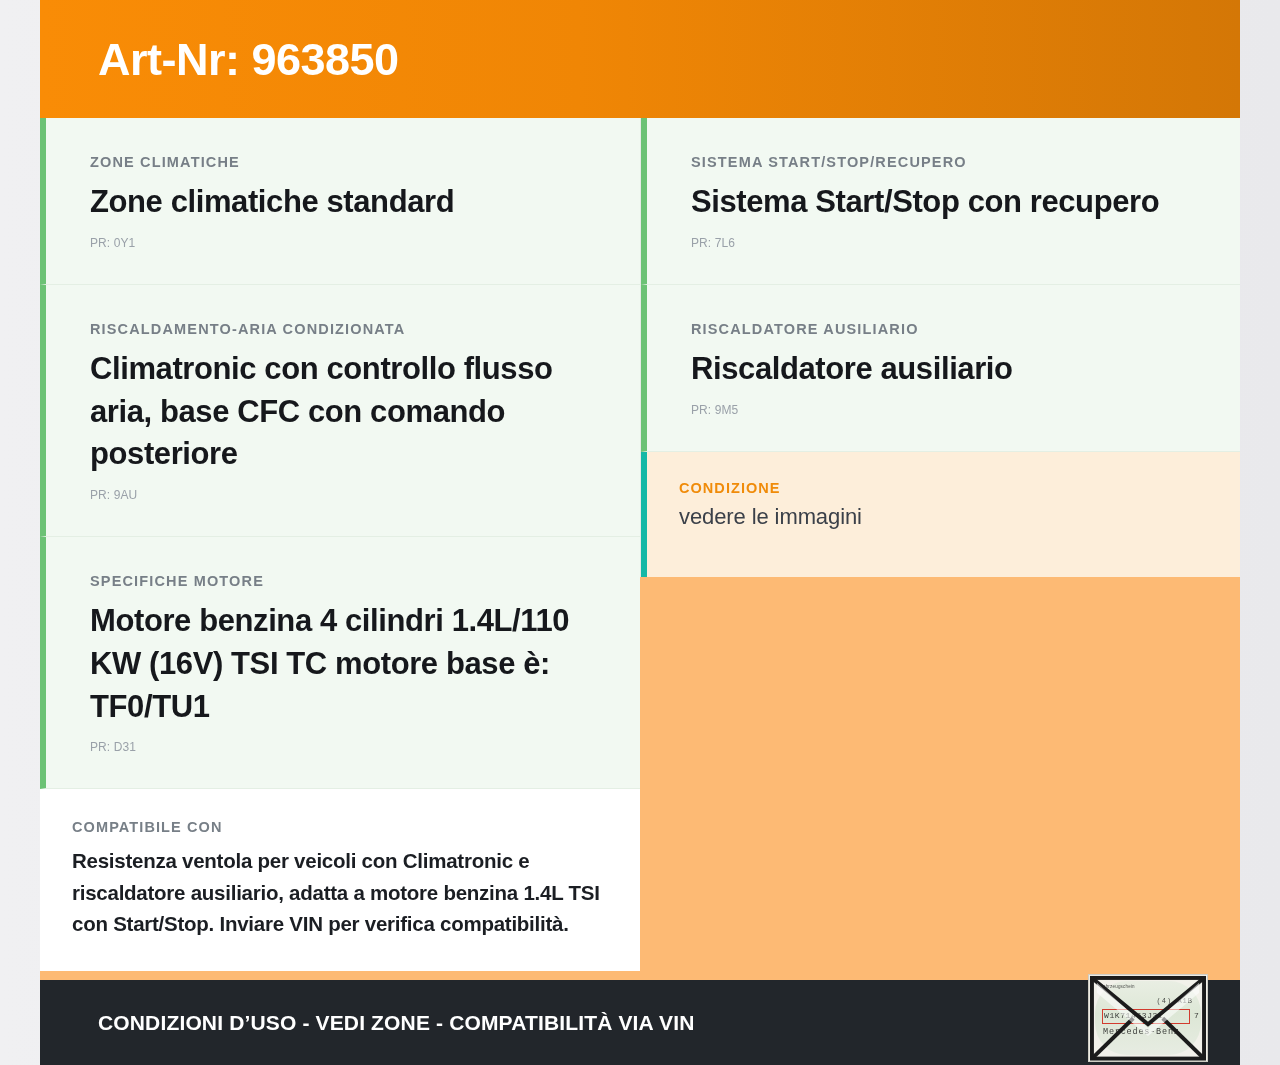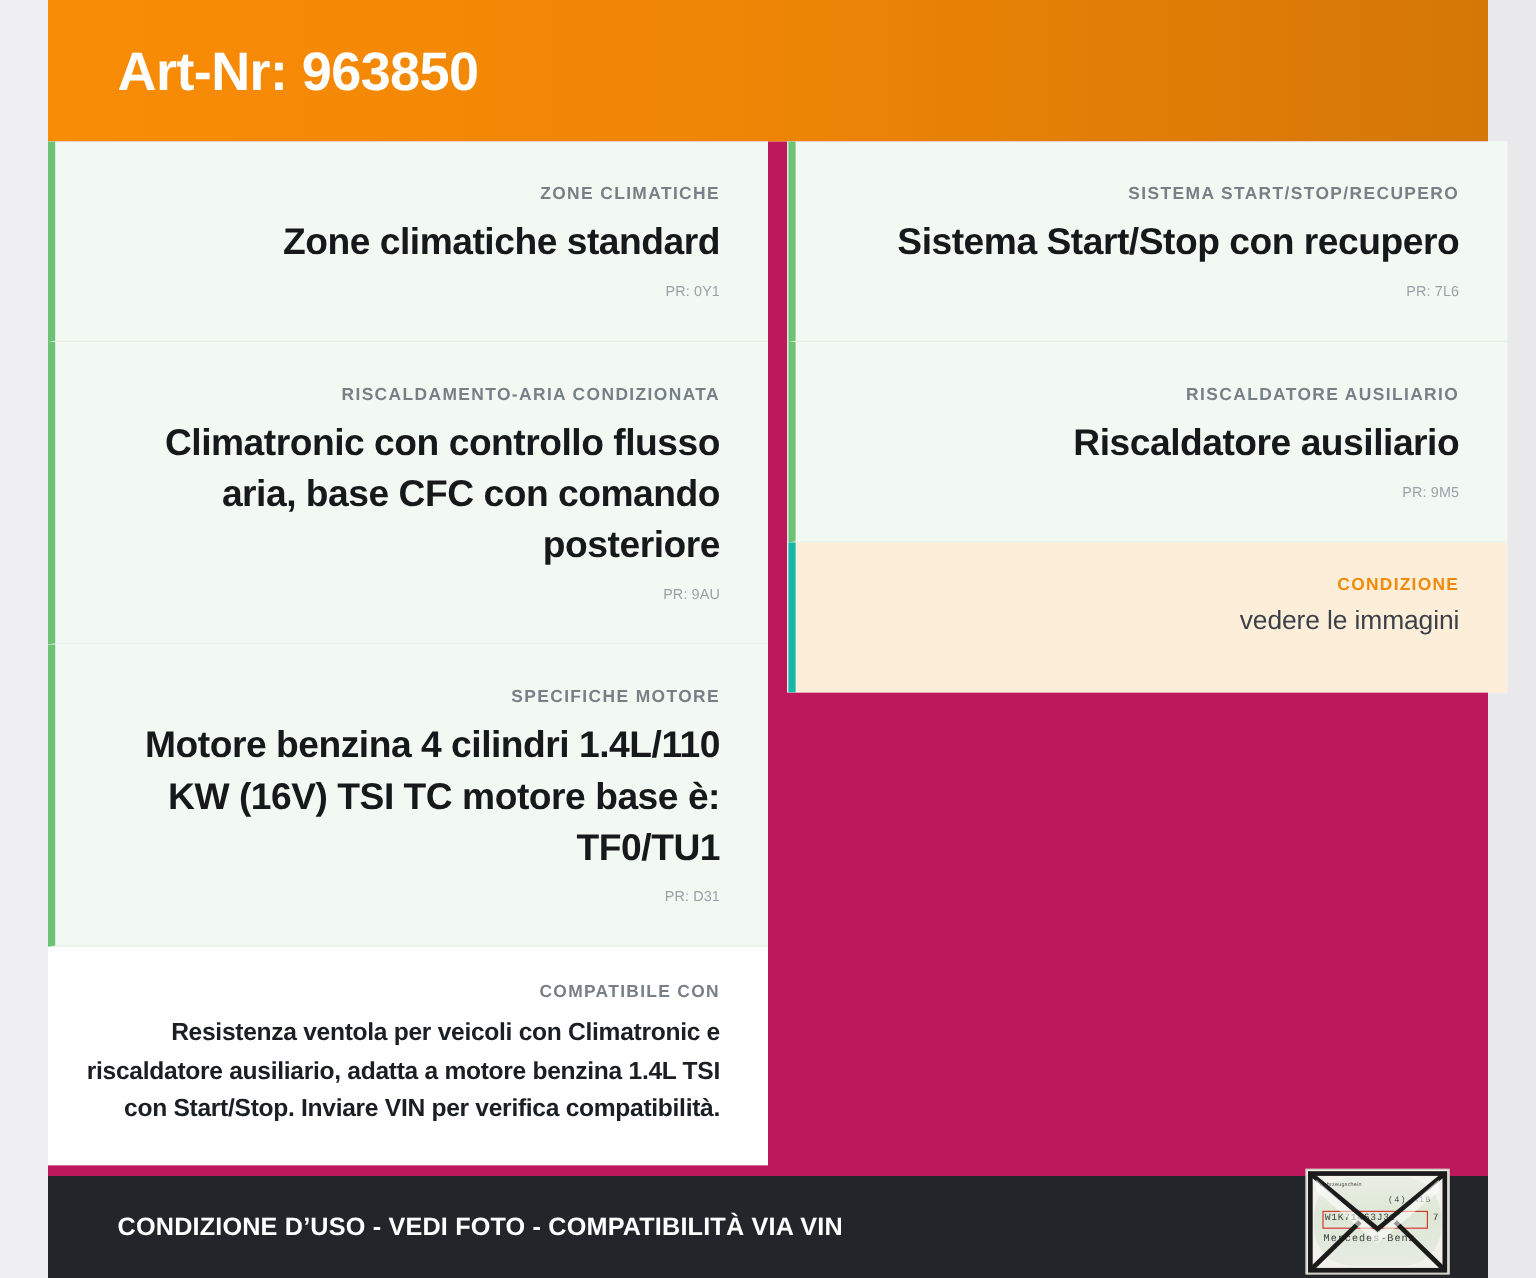--- a/index.html
+++ b/index.html
@@ -10,21 +10,20 @@
     background: #efeff1;
     font-family: "Liberation Sans", sans-serif;
     overflow: hidden;
   }
 
   #page {
     position: relative;
     width: 1280px;
     height: 1065px;
     background: linear-gradient(90deg, #f0f0f2 0%, #e9e9ec 100%);
-    text-align: right;
   }
 
   
   .sheet {
     position: absolute;
     left: 40px;
     top: 0;
     width: 1200px;
     height: 1065px;
     background: #ffffff;
@@ -47,23 +46,22 @@
     font-weight: bold;
     letter-spacing: -0.5px;
     line-height: 1;
   }
 
   
   .columns {
     flex: 1 1 auto;
     display: flex;
     align-items: flex-start;
-    background: #be185d;
+    background: #fdba74;
     min-height: 0;
-    gap: 16px;
   }
   .col {
     width: 600px;
     flex: 0 0 600px;
     display: flex;
     flex-direction: column;
     background: #ffffff;
   }
   .col-right { border-left: 1px solid #e7eae7; }
 
@@ -113,21 +111,21 @@
   }
   .condition-value {
     font-size: 22px;
     color: #3b4049;
     letter-spacing: -0.1px;
   }
 
   
   .compat {
     background: #ffffff;
-    padding: 30px 40px 32px 16px;
+    padding: 30px 40px 32px 32px;
   }
   .compat-label {
     font-size: 14.5px;
     font-weight: bold;
     letter-spacing: 1.1px;
     color: #777f87;
     text-transform: uppercase;
     margin-bottom: 10px;
   }
   .compat-text {
@@ -281,21 +279,21 @@
         <div class="card card-condition">
           <div class="card-label">CONDIZIONE</div>
           <div class="condition-value">vedere le immagini</div>
         </div>
 
         <div class="col-filler"></div>
       </div>
     </div>
 
     <div class="footer">
-      <div class="footer-text">CONDIZIONE D’USO - VEDI FOTO - COMPATIBILITÀ VIA VIN</div>
+      <div class="footer-text">CONDIZIONI D’USO - VEDI ZONE - COMPATIBILITÀ VIA VIN</div>
 
       <div class="vin-badge">
         <div class="vin-doc">
           <div class="vin-doc-cap">Fahrzeugschein</div>
           <div class="vin-doc-top">(4) A1B</div>
           <div class="vin-box"></div>
           <div class="vin-number">W1K71463J31</div>
           <div class="vin-tail">7</div>
           <div class="vin-brand">Mercedes-Benz</div>
         </div>

